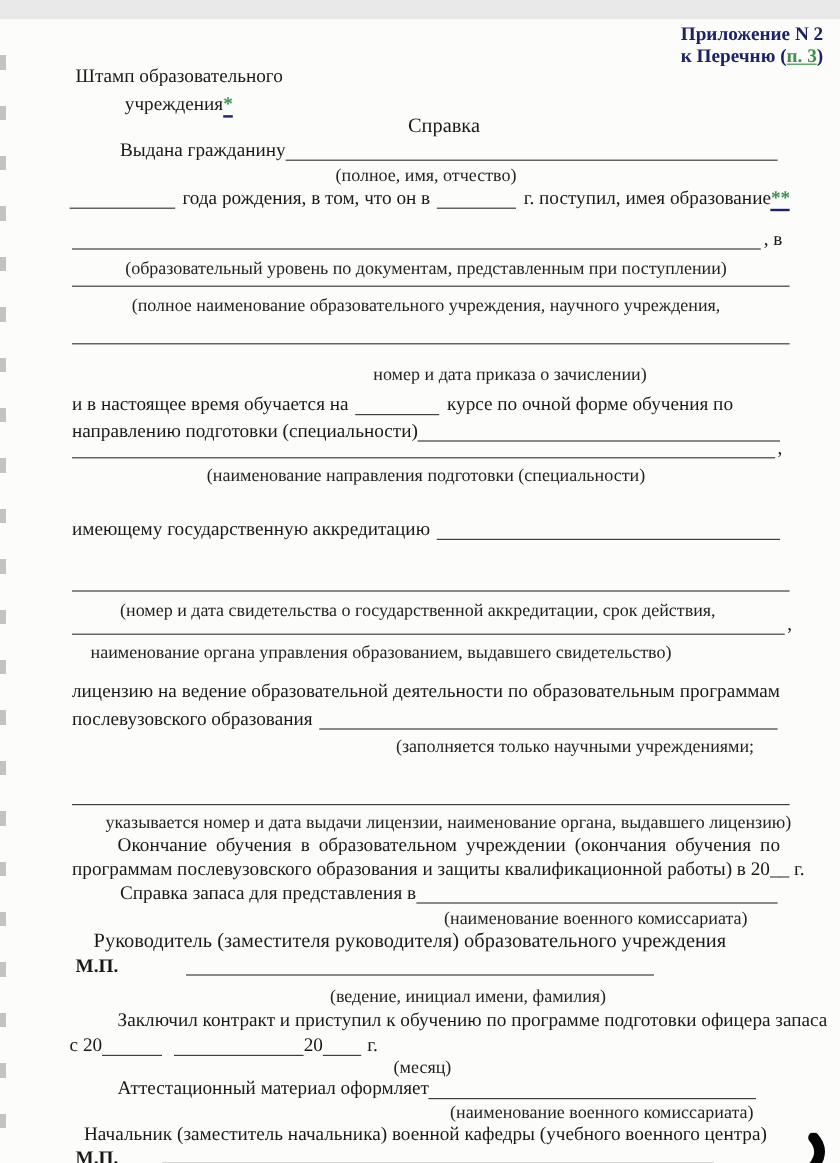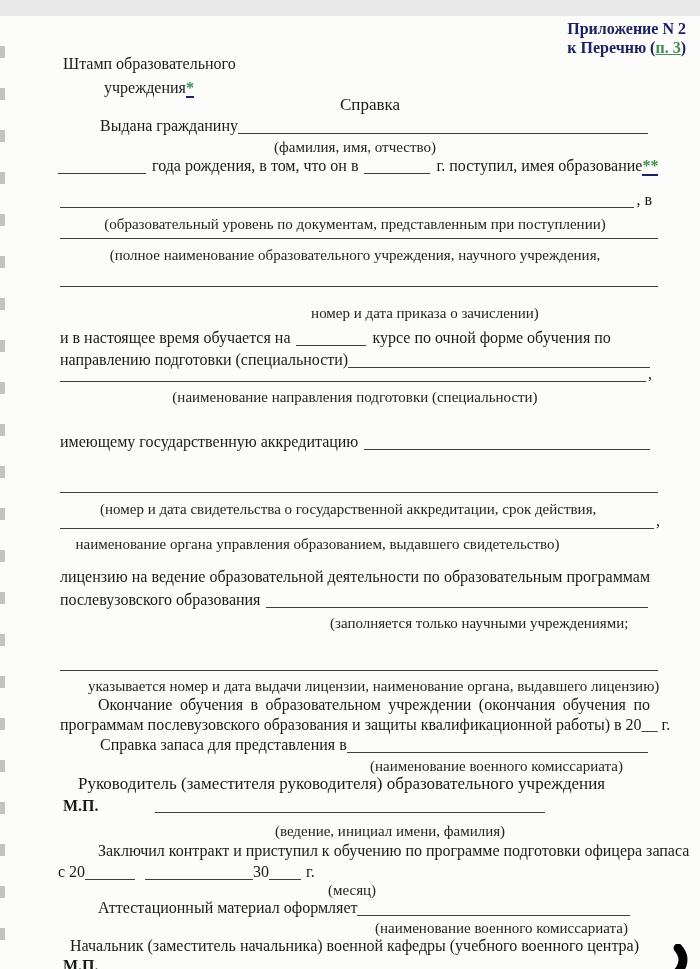--- a/index.html
+++ b/index.html
@@ -51,21 +51,21 @@
 
   <div class="abs center bigline" style="top:79px;left:60px;right:50px;padding-left:30px;">
     <span>Справка</span>
   </div>
 
   <div class="abs row nw" style="top:100px;left:100px;right:52px;">
     <span>Выдана гражданину</span>
     <span class="bl fill"></span>
   </div>
   <div class="abs cap center" style="top:121px;left:60px;right:50px;">
-    <span>(фамилия, имя, отчество)</span>
+    <span>(полное, имя, отчество)</span>
   </div>
 
   <div class="abs row nw" style="top:140px;left:58px;">
     <span class="bl" style="width:88px;margin-right:6px;"></span>
     <span>года рождения, в том, что он в</span>
     <span class="bl" style="width:66px;margin:0 6px 2px 6px;"></span>
     <span><span>г. поступил, имея образование</span><span class="fn">**</span></span>
   </div>
 
   <div class="abs row" style="top:174px;left:60px;right:48px;">
@@ -160,21 +160,21 @@
     <span>(ведение, инициал имени, фамилия)</span>
   </div>
 
   <div class="abs nw" style="top:825px;left:98px;">
     <span>Заключил контракт и приступил к обучению по программе подготовки офицера запаса</span>
   </div>
   <div class="abs row nw" style="top:846px;left:58px;">
     <span>с 20</span>
     <span class="bl" style="width:50px;margin-right:5px;"></span>
     <span class="bl" style="width:108px;margin-left:5px;"></span>
-    <span>30</span>
+    <span>20</span>
     <span class="bl" style="width:32px;margin-right:5px;"></span>
     <span>г.</span>
   </div>
   <div class="abs cap nw" style="top:864px;left:328px;">
     <span>(месяц)</span>
   </div>
 
   <div class="abs row nw" style="top:882px;left:98px;right:70px;">
     <span>Аттестационный материал оформляет</span>
     <span class="bl fill"></span>

